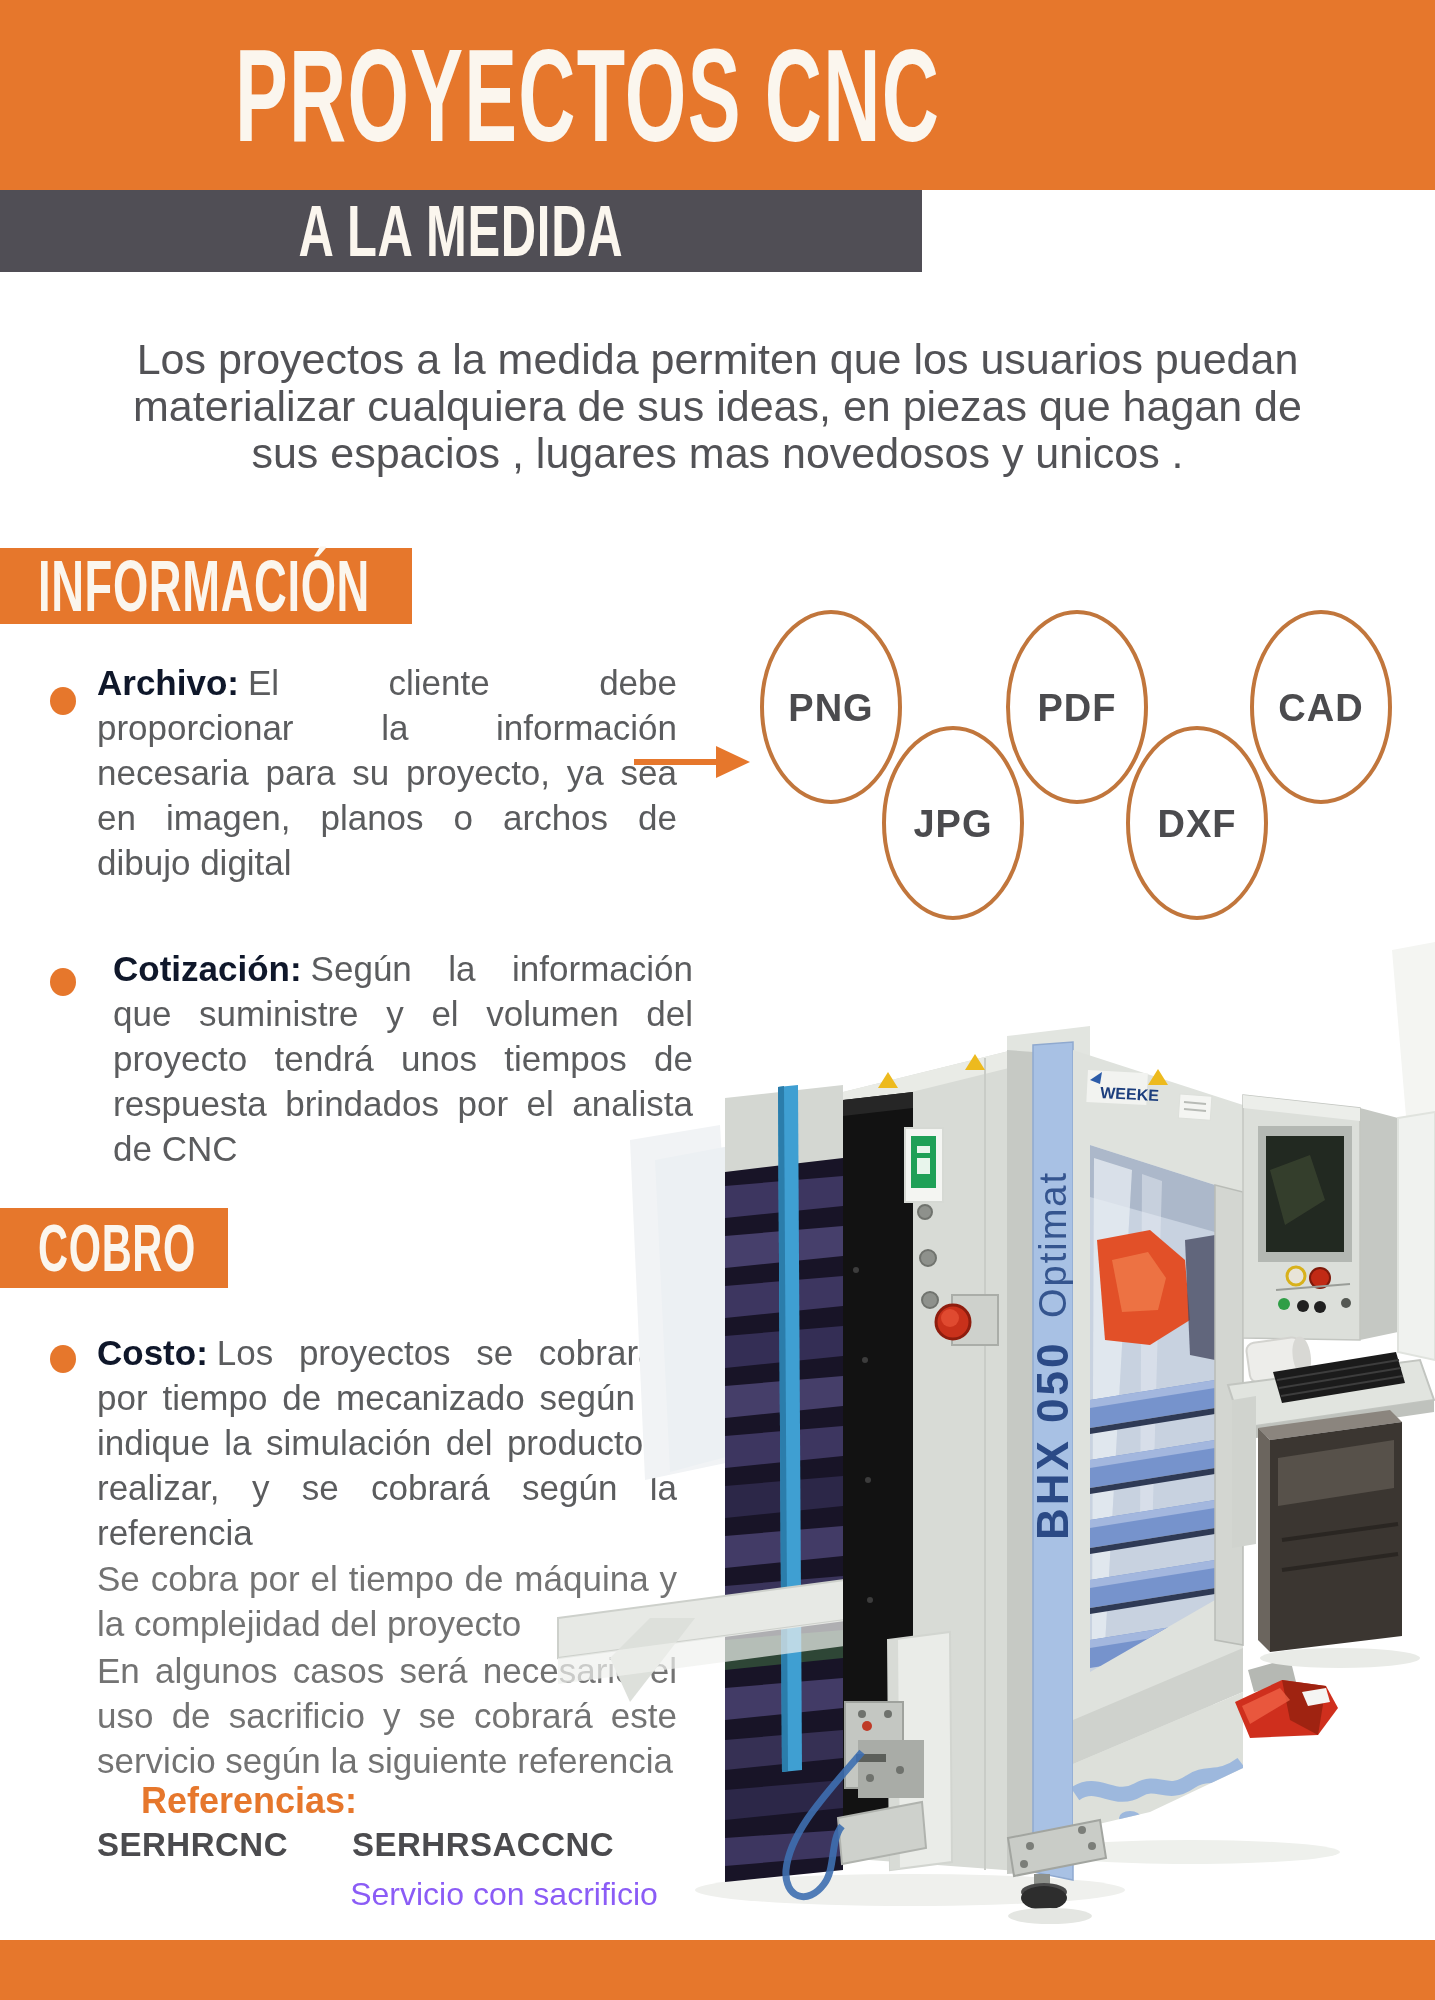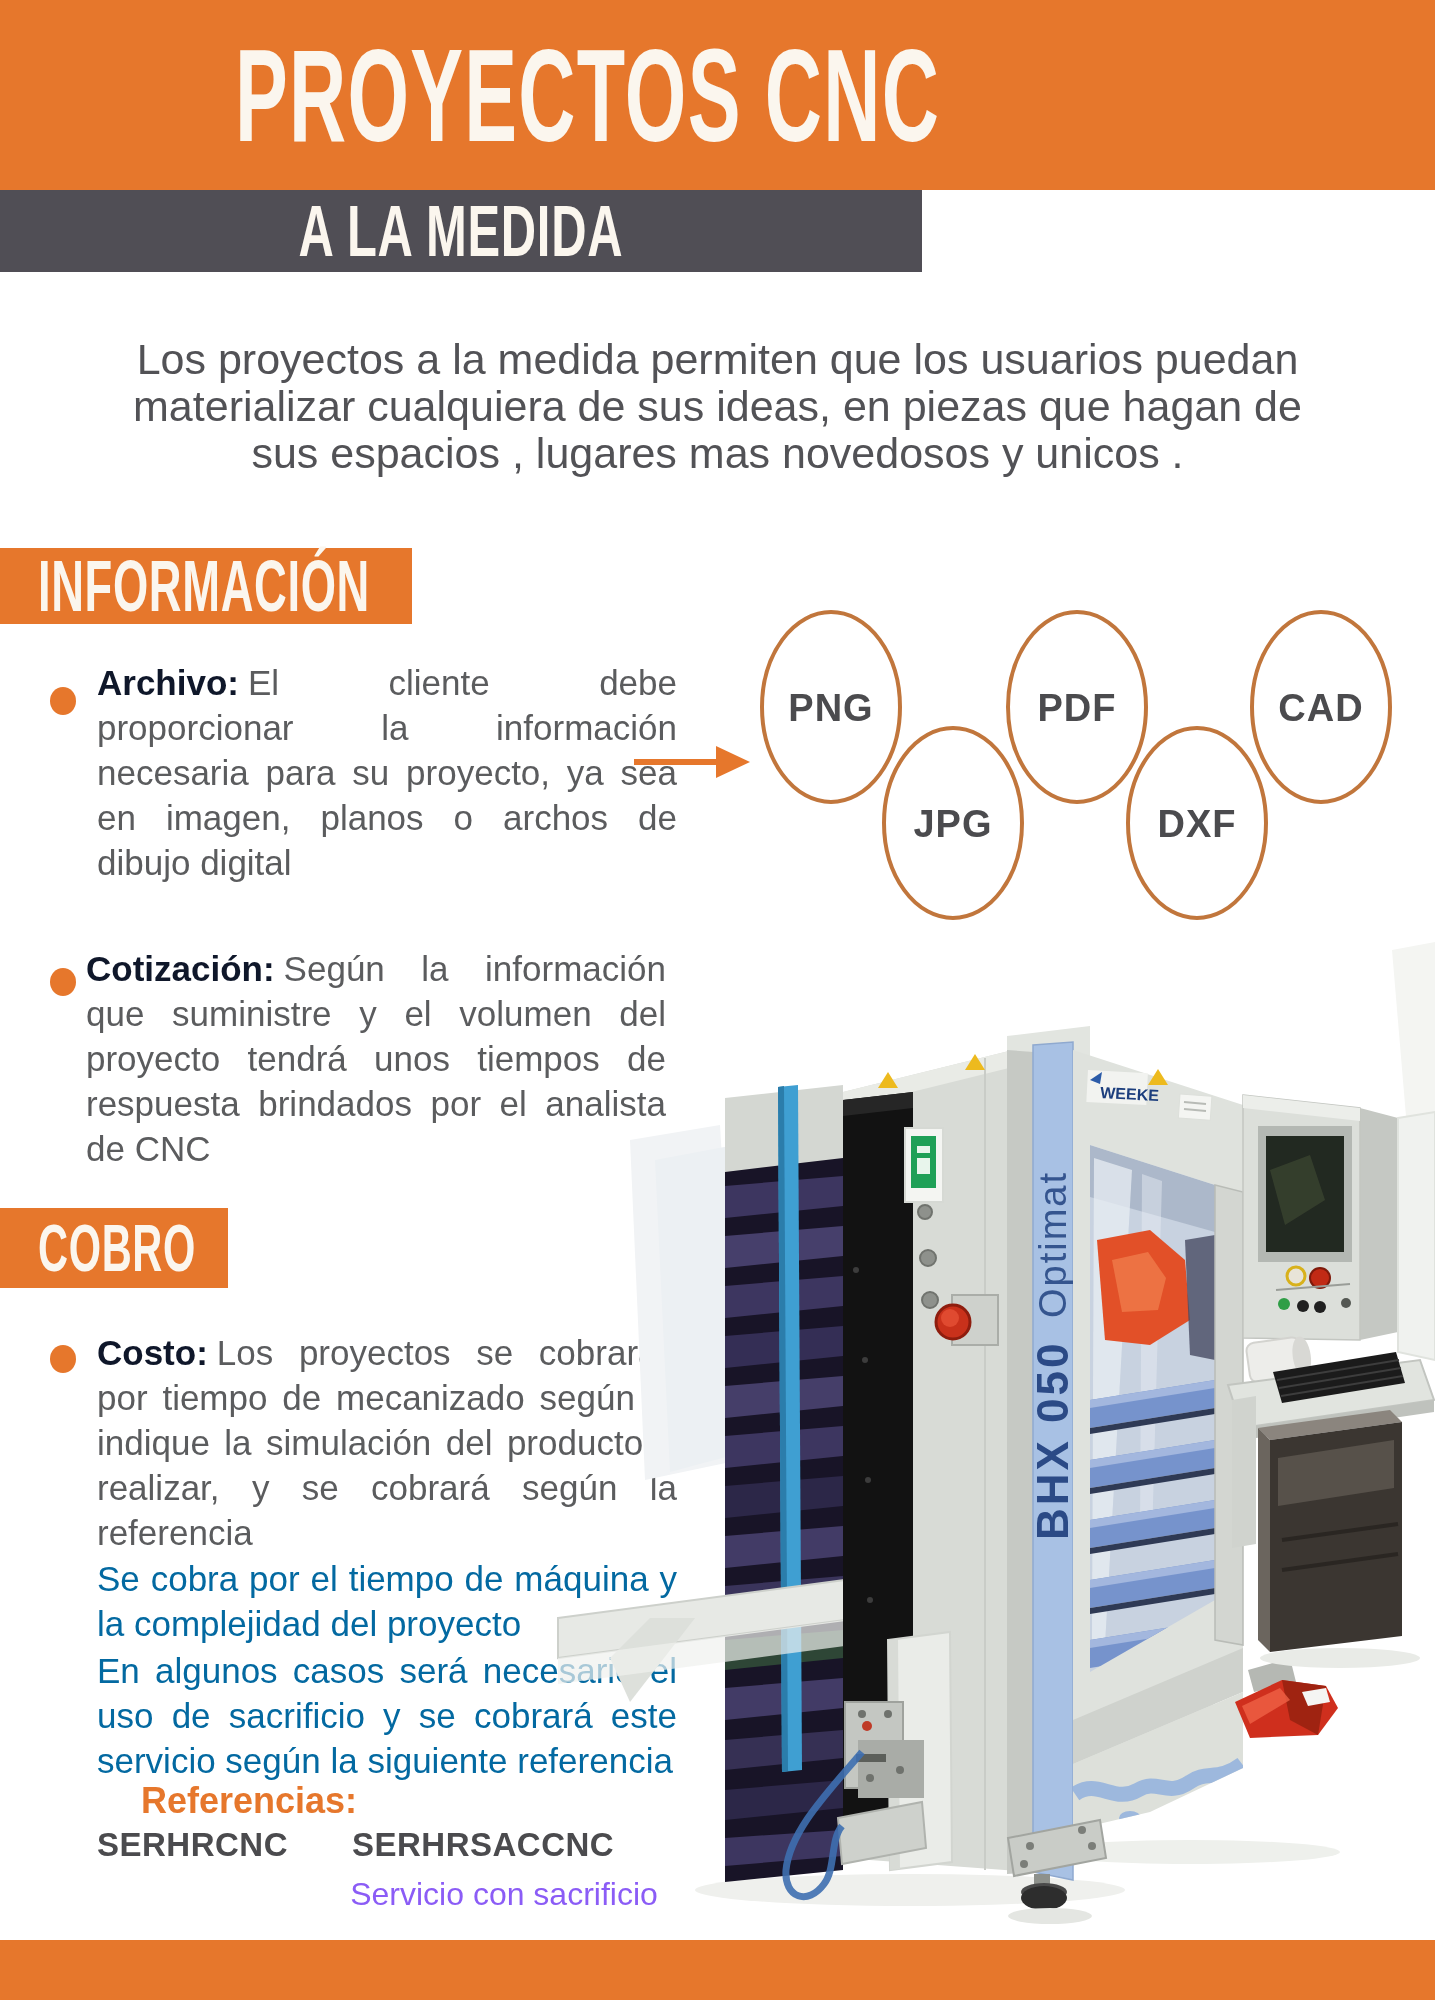--- a/index.html
+++ b/index.html
@@ -17,21 +17,21 @@
   .sec-cobro{left:0;top:1208px;width:228px;height:80px;}
   .sec-text{font-size:72px;margin-left:38px;letter-spacing:1px;transform:scaleX(0.63);transform-origin:left center;}
   .sec-text.small{font-size:66px;}
   
   .intro{left:70px;top:336px;width:1295px;text-align:center;font-size:43px;line-height:47px;color:#525256;}
   
   .dot{position:absolute;width:26px;height:28px;border-radius:50%;background:#E6772C;}
   .bullet-p{position:absolute;width:580px;font-size:35px;line-height:45px;color:#5B5C5E;
             text-align:justify;text-align-last:left;margin:0;}
   .bullet-p strong{color:#0f172a;margin-right:9px;}
-  .plain-p{position:absolute;width:580px;font-size:35px;line-height:45px;color:#0369a1;
+  .plain-p{position:absolute;width:580px;font-size:35px;line-height:45px;color:#737373;
            text-align:justify;text-align-last:left;margin:0;}
   
   .ref-label{position:absolute;left:97px;top:1780px;font-size:36px;font-weight:bold;color:#E6772C;margin-left:44px;}
   .code{position:absolute;top:1826px;font-size:33px;font-weight:bold;color:#4B4B4E;letter-spacing:0.5px;}
   .code-1{left:97px;}
   .code-2{left:352px;}
   .code-note{position:absolute;left:344px;top:1876px;width:320px;text-align:center;font-size:32px;color:#8b5cf6;}
   
   .fmt-label{font-family:"Liberation Sans",sans-serif;font-weight:bold;font-size:38px;fill:#4B4B4E;letter-spacing:1px;}
   
@@ -77,21 +77,21 @@
     <ellipse cx="213" cy="223" rx="69" ry="95" fill="none" stroke="#C1763C" stroke-width="4"></ellipse>
     <ellipse cx="457" cy="223" rx="69" ry="95" fill="none" stroke="#C1763C" stroke-width="4"></ellipse>
     <text x="91" y="121" text-anchor="middle" class="fmt-label">PNG</text>
     <text x="213" y="237" text-anchor="middle" class="fmt-label">JPG</text>
     <text x="337" y="121" text-anchor="middle" class="fmt-label">PDF</text>
     <text x="457" y="237" text-anchor="middle" class="fmt-label">DXF</text>
     <text x="581" y="121" text-anchor="middle" class="fmt-label">CAD</text>
   </svg>
 
   <span class="dot" style="left:50px;top:968px;"></span>
-  <p class="bullet-p" style="left:86px;top:946px;">
+  <p class="bullet-p" style="left:113px;top:946px;">
     <strong>Cotización:</strong><span>Según la información que suministre y el volumen del proyecto tendrá unos tiempos de respuesta brindados por el analista de CNC</span>
   </p>
 
   <div class="abs sec-band sec-cobro">
     <span class="cond sec-text small">COBRO</span>
   </div>
 
   <span class="dot" style="left:50px;top:1345px;"></span>
   <p class="bullet-p" style="left:97px;top:1330px;">
     <strong>Costo:</strong><span>Los proyectos se cobrarán por tiempo de mecanizado según lo indique la simulación del producto a realizar, y se cobrará según la referencia</span>

